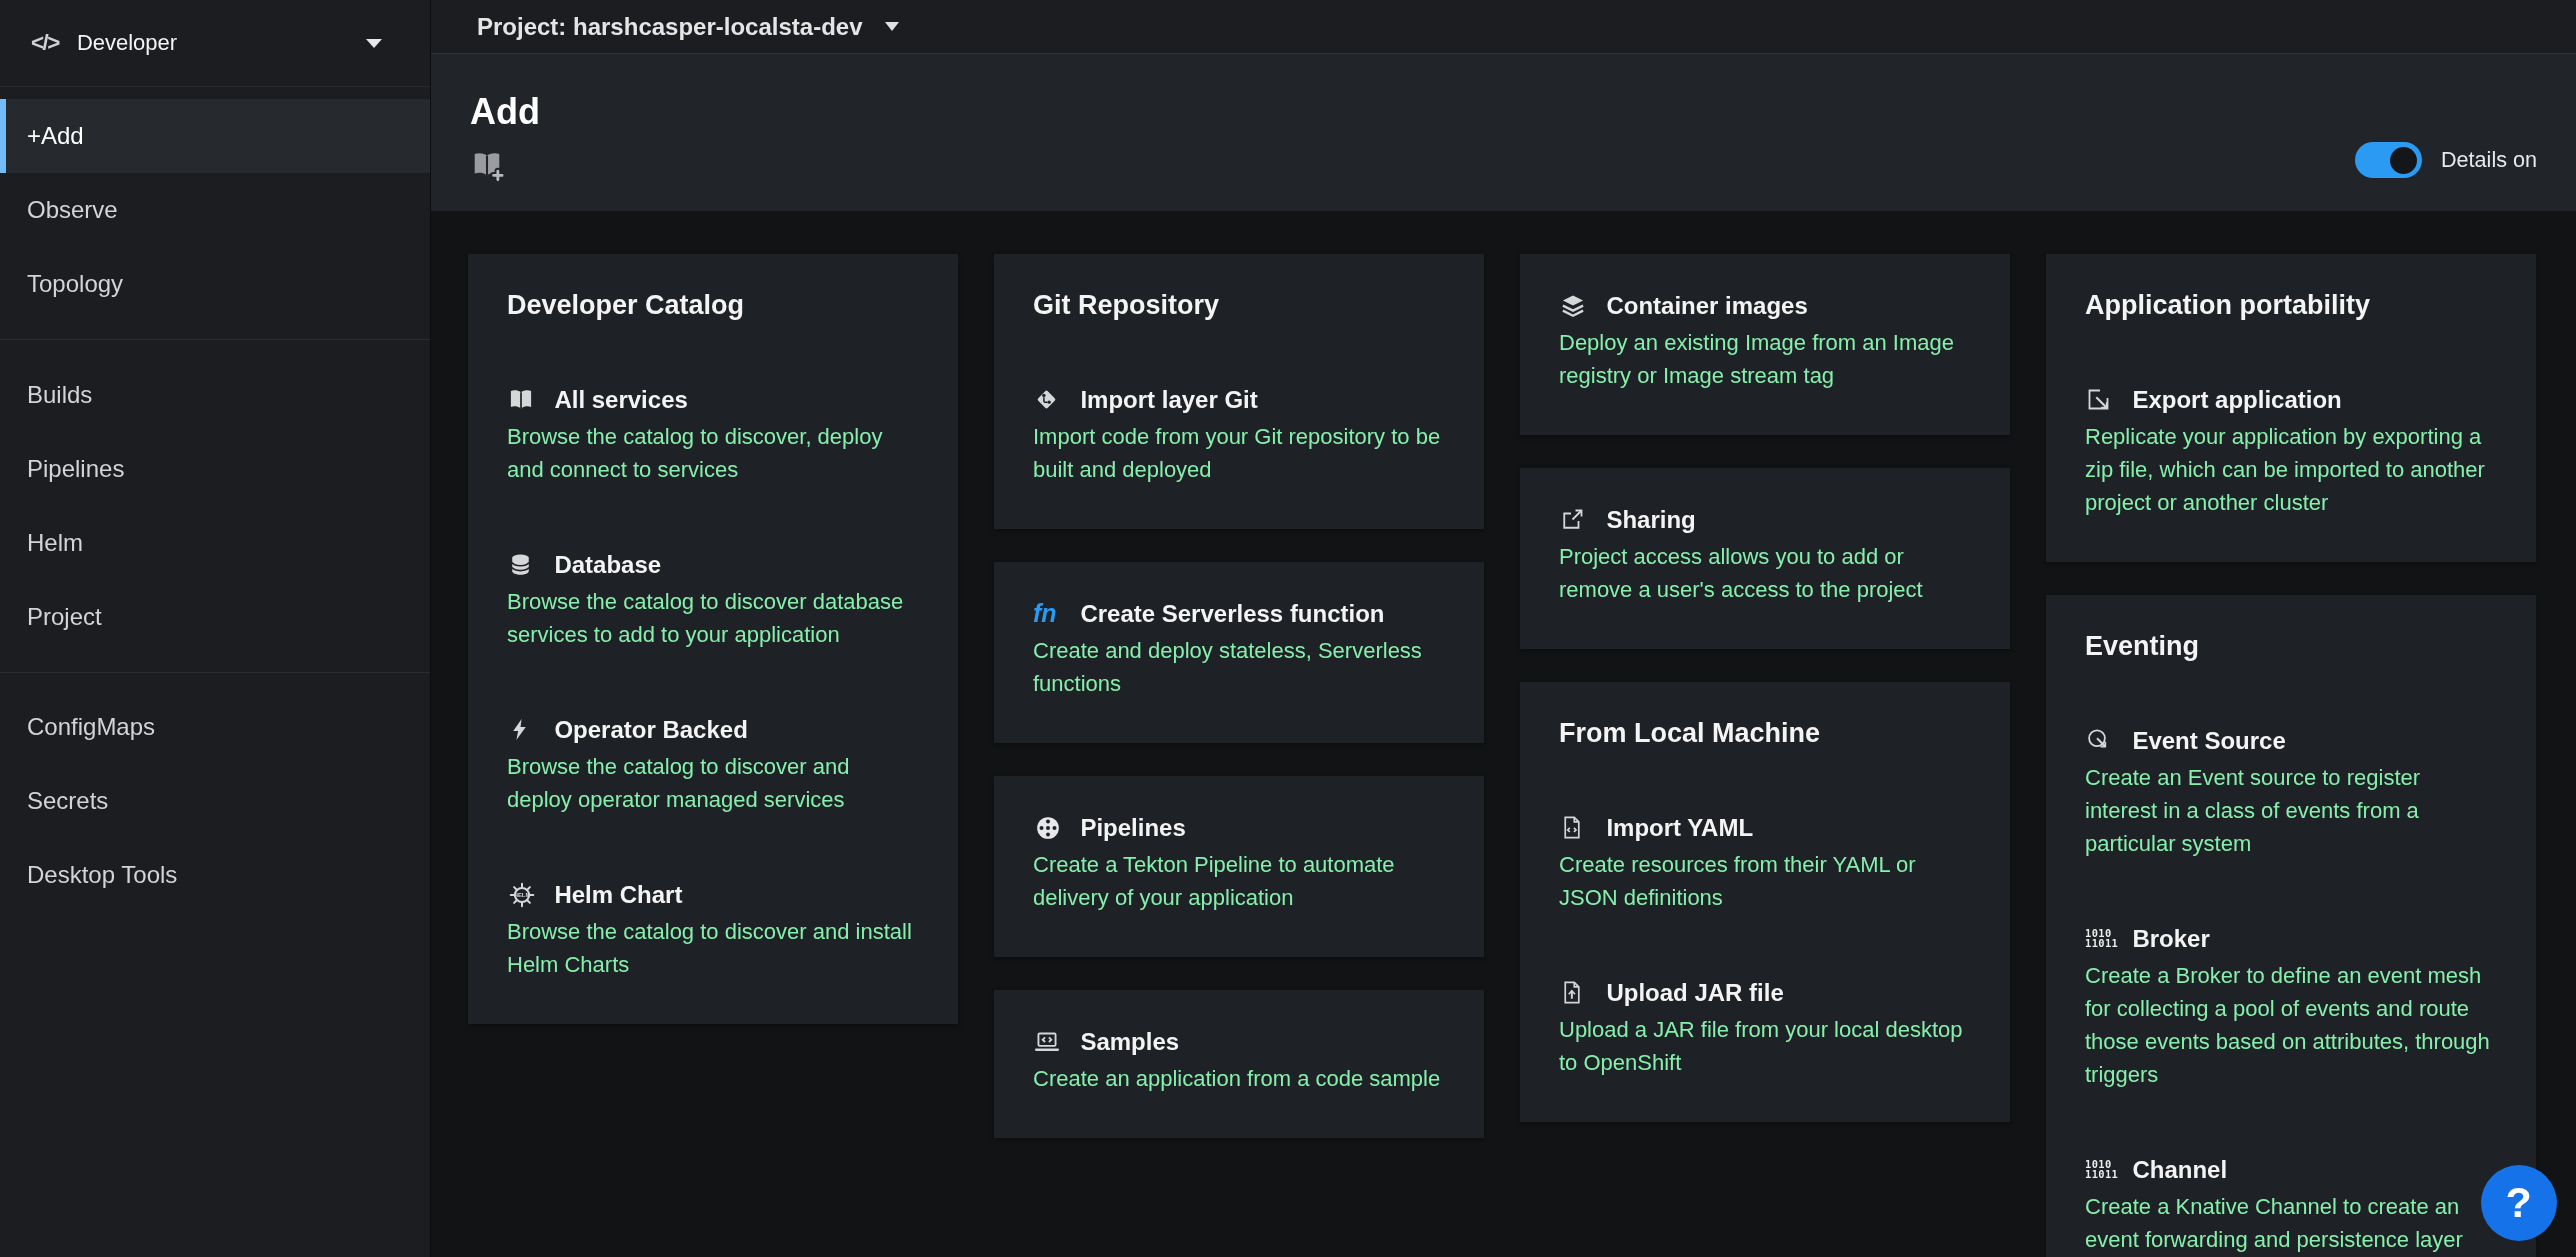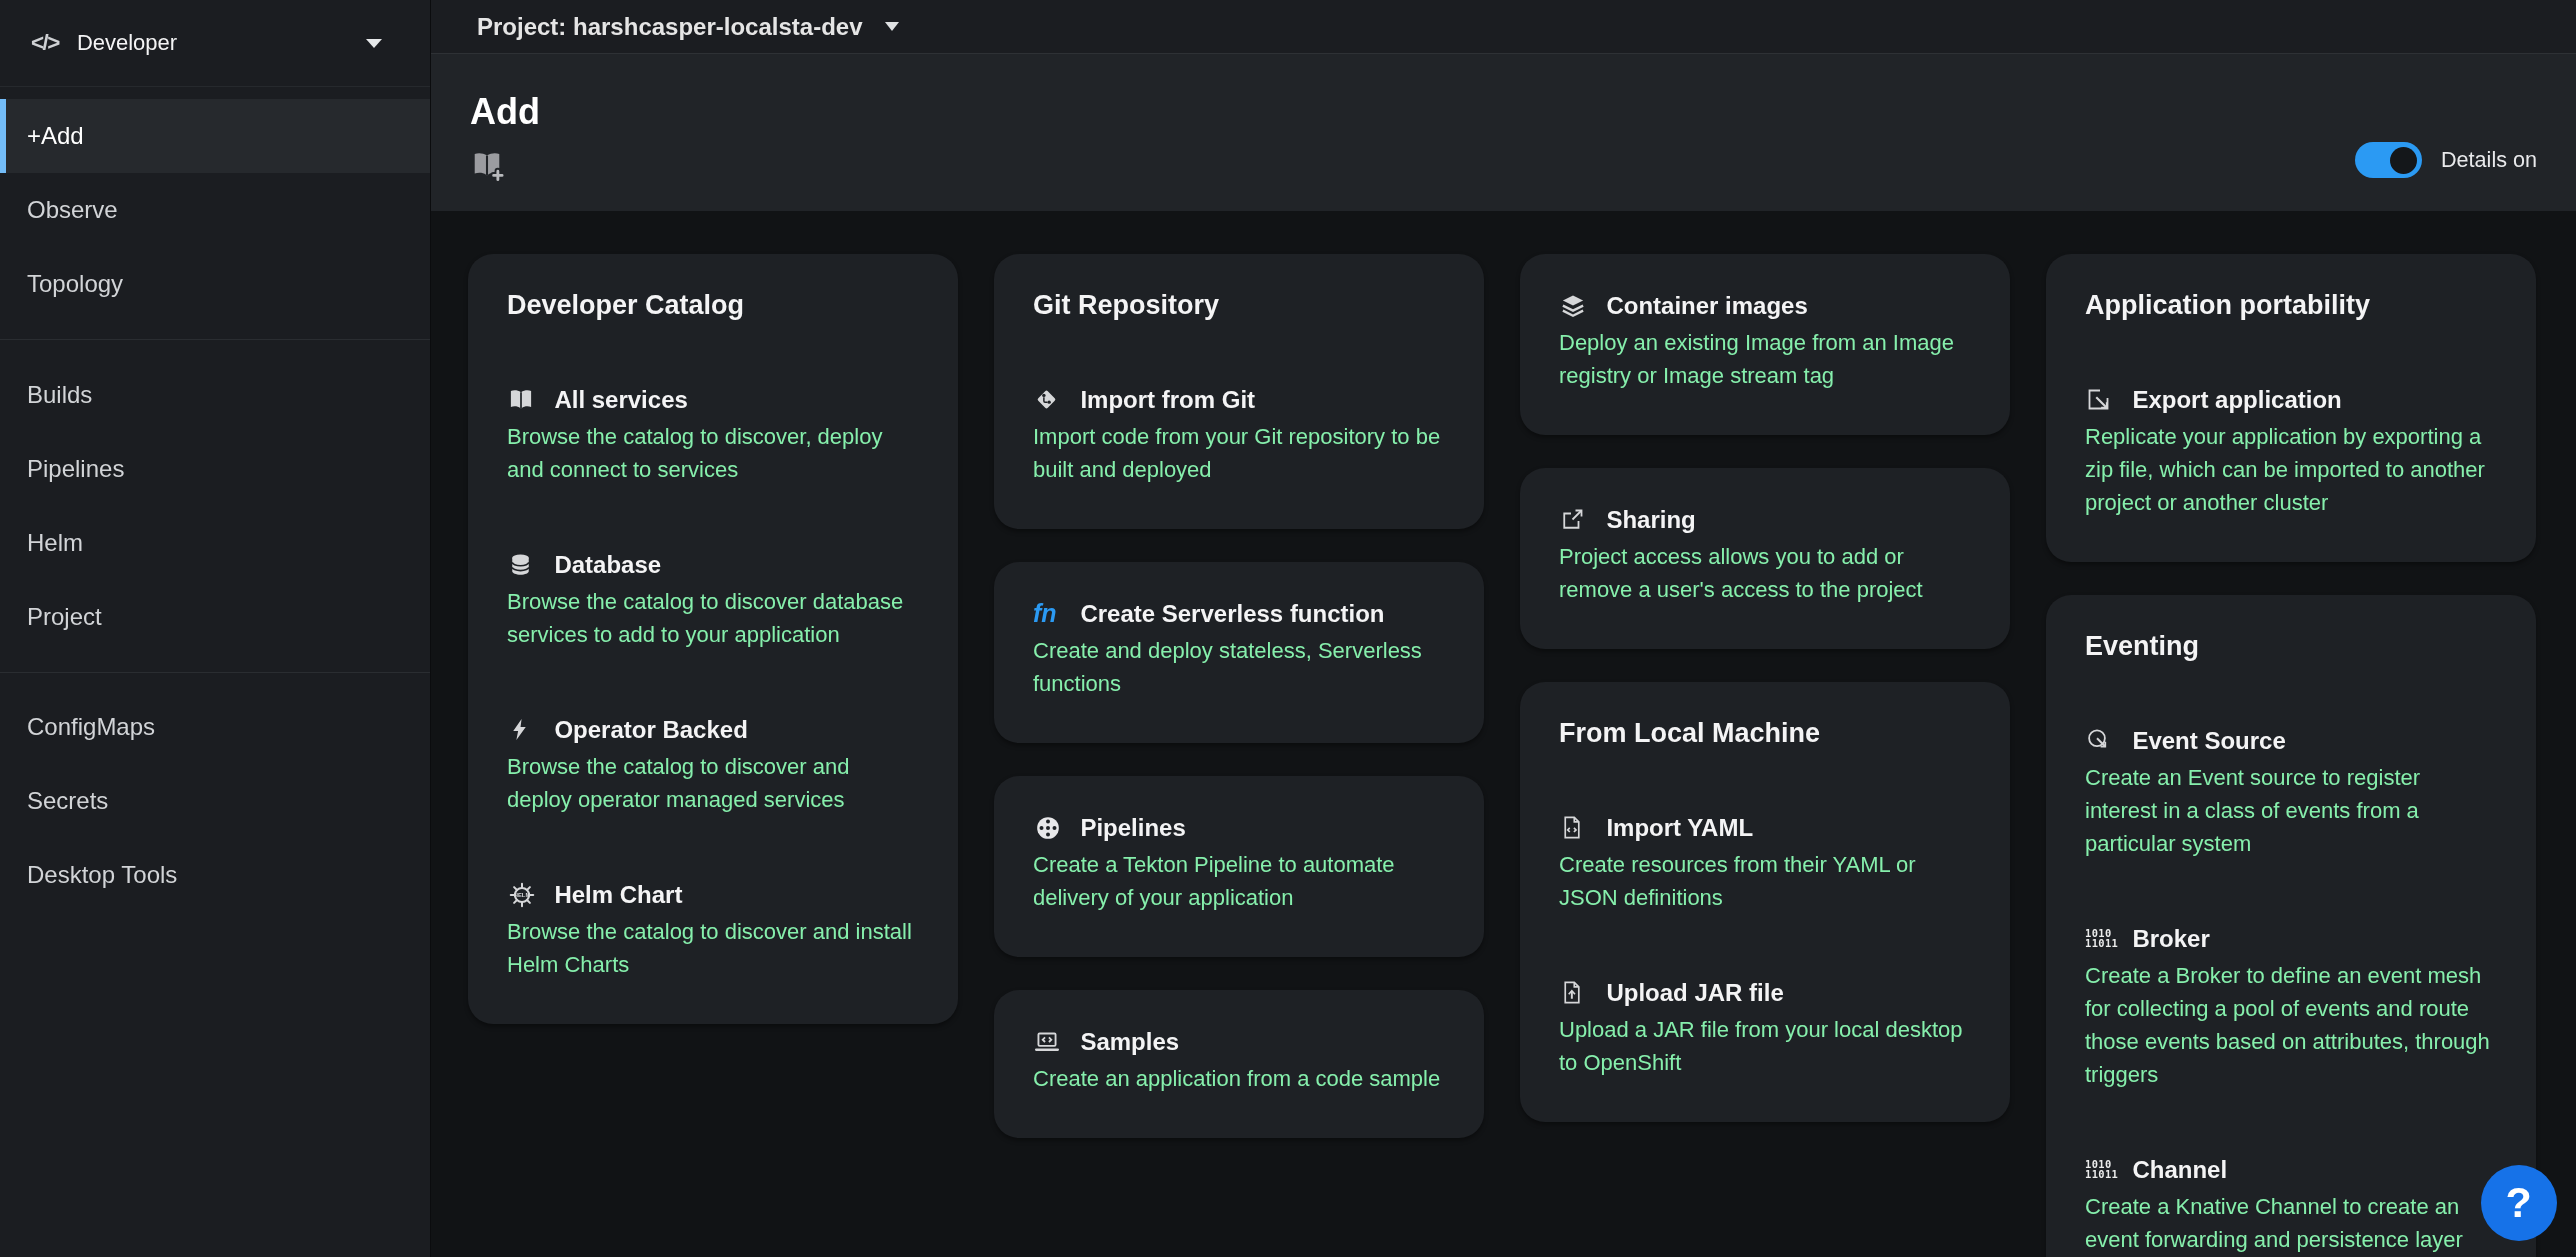--- a/index.html
+++ b/index.html
@@ -69,21 +69,20 @@
   }
   .toggle-label { font-size:21.6px; color:#e8e9eb; margin-left:19.4px; }
 
   .content { flex:1; background:#111315; padding:43px 0 0 37px; overflow:hidden; }
   .columns { display:flex; gap:36px; align-items:flex-start; }
   .col { width:490px; min-width:490px; display:flex; flex-direction:column; gap:33px; }
 
   .card {
     background:#1e2125; padding:36px 39px 43px 39px;
     box-shadow:0 2.2px 4.5px rgba(0,0,0,0.35);
-    border-radius:25px;
   }
   .card-title { font-size:27px; font-weight:600; color:#f4f4f5; }
   .item { margin-top:63px; cursor:pointer; }
   .item:first-child { margin-top:0; }
   .item-head { display:flex; align-items:center; gap:16.4px; }
   .icon-box { width:31px; height:31px; display:flex; align-items:center; justify-content:flex-start; flex:none; }
   .item-label { font-size:24px; font-weight:600; color:#f4f4f5; }
   .item-desc { font-size:22px; color:#86efac; line-height:1.5; margin-top:5px; }
 
   .fn-icon { font-size:25px; font-style:italic; font-weight:600; color:#2b9af3; }
@@ -224,21 +223,21 @@
             <div class="item">
               <div class="item-head">
                 <span class="icon-box">
                   <svg width="27" height="27" viewBox="0 0 36 36">
                     <rect x="9" y="9" width="18" height="18" rx="2.5" transform="rotate(45 18 18)" class="fl"></rect>
                     <circle cx="14.5" cy="12.5" r="2.3" fill="#1e2125"></circle>
                     <circle cx="21.5" cy="21.5" r="2.3" fill="#1e2125"></circle>
                     <path d="M14.5 15 V20 Q14.5 21.5 16 21.5 H19" stroke="#1e2125" stroke-width="2" fill="none"></path>
                   </svg>
                 </span>
-                <span class="item-label">Import from Git</span>
+                <span class="item-label">Import layer Git</span>
               </div>
               <p class="item-desc">Import code from your Git repository to be built and deployed</p>
             </div>
           </section>
 
           <section class="card">
             <div class="item">
               <div class="item-head">
                 <span class="icon-box">
                     <span class="fn-icon">fn</span>

